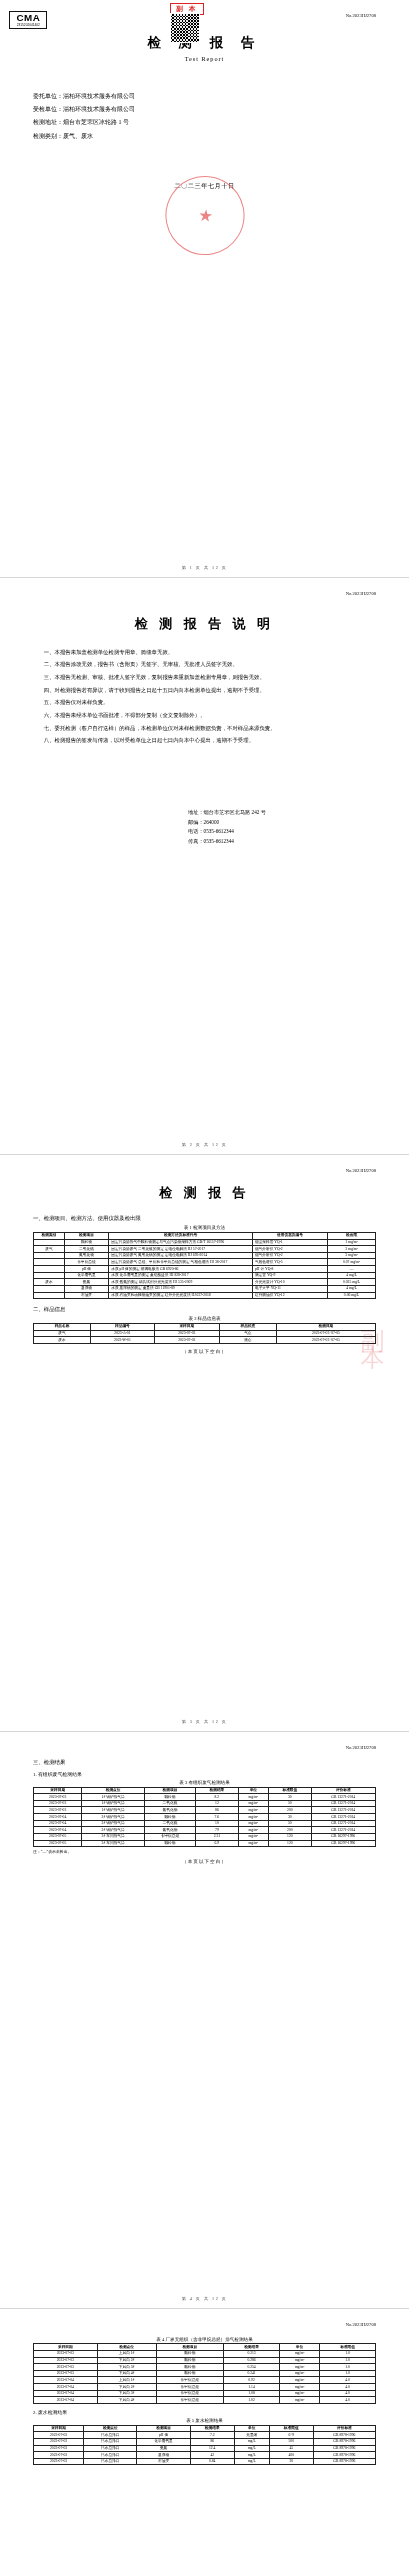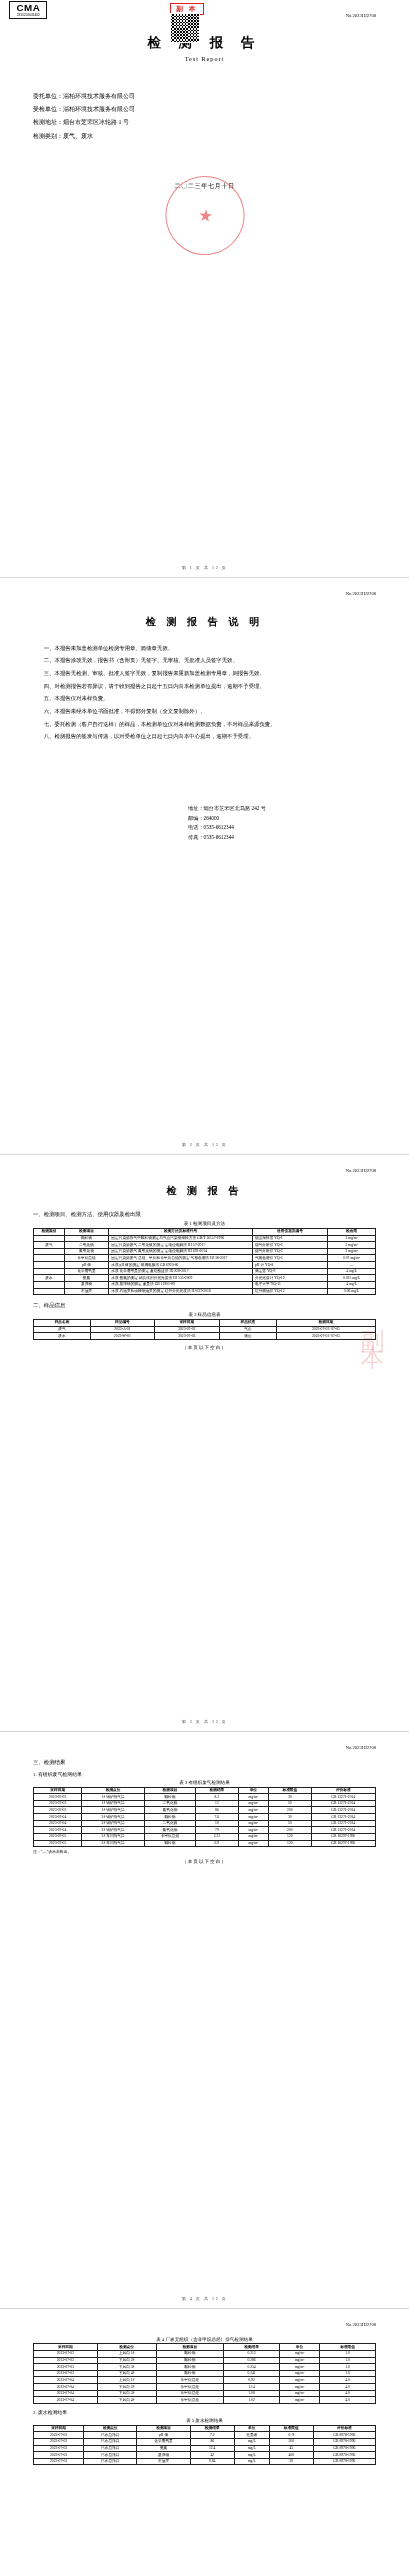--- a/index.html
+++ b/index.html
@@ -14,32 +14,32 @@
   .meta{margin-top:28px;font-size:6px;line-height:2.2;}
   .issuer{margin-top:36px;text-align:center;font-size:6.7px;line-height:2.1;position:relative;}
   .issuer .co{font-size:7px;letter-spacing:0.5px;}
   .issuer .dt{font-size:6.2px;letter-spacing:0.5px;}
   .stamp{position:absolute;left:50%;top:-3.1px;transform:translateX(-50%) rotate(-12deg);
          width:77px;height:77px;border:1.3px solid #d22;border-radius:50%;opacity:.55;}
   .stamp:before{content:"";position:absolute;left:50%;top:50%;width:13.4px;height:13.4px;
     transform:translate(-50%,-50%) rotate(18deg);background:
     conic-gradient(from 0deg,#d22 0 100%);clip-path:polygon(50% 0%,61% 35%,98% 35%,68% 57%,79% 91%,50% 70%,21% 91%,32% 57%,2% 35%,39% 35%);}
   .pagefoot{position:absolute;bottom:7.2px;left:0;right:0;text-align:center;font-size:4.1px;color:#444;letter-spacing:1.5px;}
-  .cma{position:absolute;left:9.3px;top:1px;width:38px;}
+  .cma{position:absolute;left:9.3px;top:11px;width:38px;}
   .cma-box{border:0.8px solid #111;padding:1px 1px 0.5px 1px;text-align:center;}
   .cma-word{font-weight:bold;font-size:9.8px;letter-spacing:0.5px;line-height:1;font-family:"Liberation Sans",sans-serif;}
   .cma-num{font-size:3.2px;letter-spacing:0;margin-top:0.5px;font-family:"Liberation Sans",sans-serif;}
   .fuben{position:absolute;left:170px;top:3.1px;border:0.8px solid #d22;color:#d22;font-size:6.7px;
          padding:0.5px 5.2px;font-weight:bold;letter-spacing:2.1px;}
   .qr{position:absolute;left:170px;top:13.4px;width:28px;height:28px;
       background:
         repeating-linear-gradient(0deg,#111 0 1.5px,#fff 1.5px 3.1px),
         repeating-linear-gradient(90deg,#111 0 1.5px,#fff 1.5px 3.1px);
       background-blend-mode:difference;border:1px solid #fff;}
-  .sect-title{text-align:center;font-size:10px;letter-spacing:4.1px;font-weight:bold;margin:24px 0 13.4px;}
+  .sect-title{text-align:center;font-size:13px;letter-spacing:4.1px;font-weight:bold;margin:24px 0 13.4px;}
   .para{font-size:5.4px;line-height:1.95;text-indent:2em;margin:2.1px 0;}
   .addr{margin-top:62px;font-size:5.2px;line-height:1.9;padding-left:155px;}
   table{border-collapse:collapse;width:100%;font-size:3.7px;}
   table th,table td{border:0.4px solid #222;padding:0.5px 1px;text-align:center;vertical-align:middle;line-height:1.25;}
   .tbl-cap{font-size:4.6px;text-align:center;margin:3.1px 0 1.5px;}
   .sec-h{font-size:5.4px;margin:7.2px 0 2.1px;font-weight:normal;}
   .sub-h{font-size:4.9px;margin:5.2px 0 1.5px;}
   .blank-note{text-align:center;font-size:4.6px;margin:5.2px 0;letter-spacing:1px;}
   .watermark{position:absolute;right:20.6px;top:155px;font-size:24px;color:rgba(210,30,30,.18);
             writing-mode:vertical-rl;letter-spacing:5.2px;}

